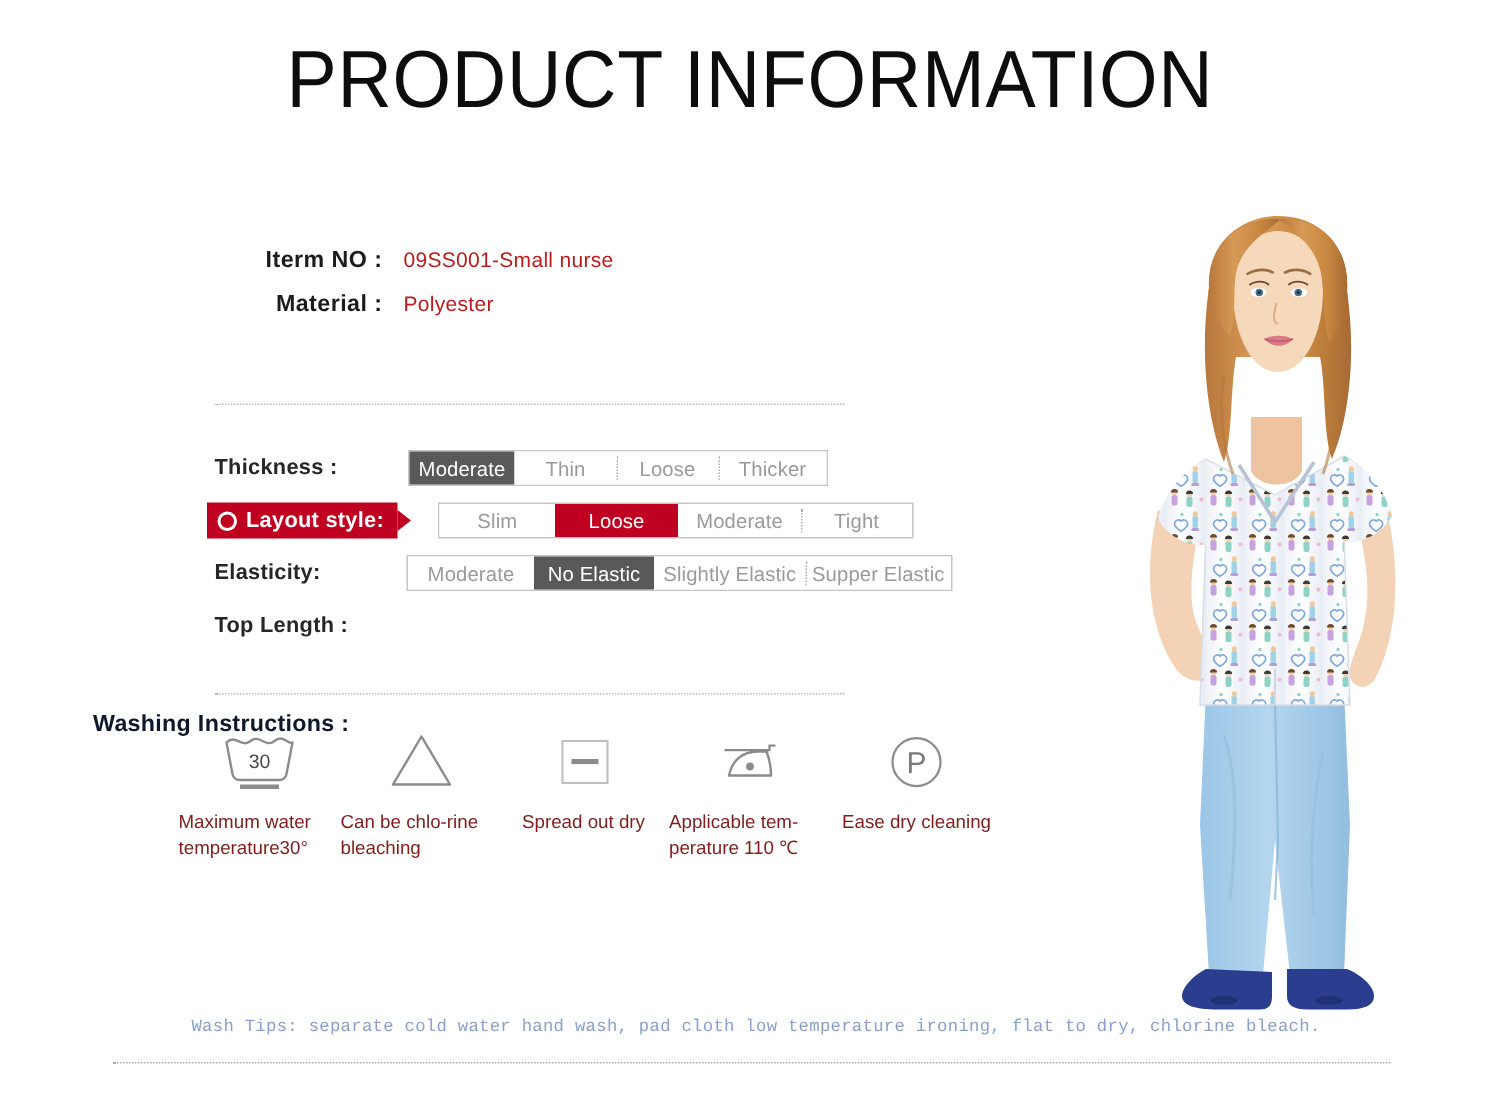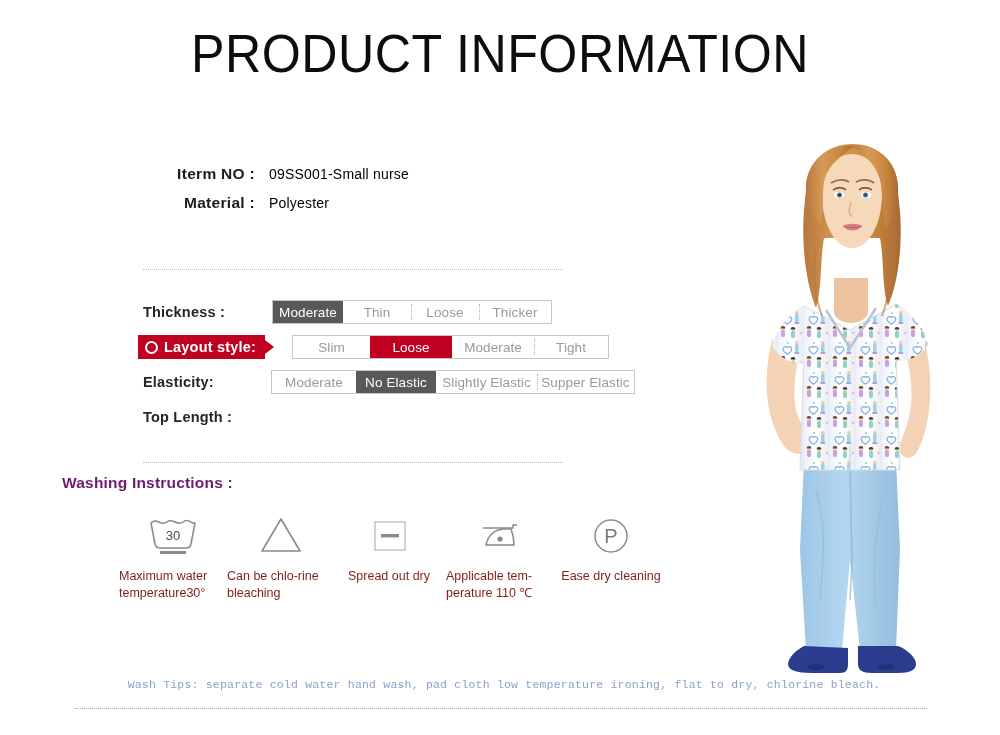--- a/index.html
+++ b/index.html
@@ -53,21 +53,21 @@
     width: 112px;
     text-align: right;
     font-size: 15.5px;
     font-weight: 600;
     color: #1c1c1c;
     letter-spacing: 0.3px;
   }
   .info-val {
     margin-left: 14px;
     font-size: 14px;
-    color: #000000;
+    color: #b91c1c;
     letter-spacing: 0.2px;
   }
 
   
   .dotted-sep {
     position: absolute;
     height: 0;
     border-top: 1px dotted #b9b9b9;
   }
   .sep-top  { left: 143px; top: 269px;  width: 420px; }
@@ -186,27 +186,27 @@
     color: #ffffff;
   }
 
   
   .wash-heading {
     position: absolute;
     left: 62px;
     top: 474px;
     font-size: 15.5px;
     font-weight: 600;
-    color: #701a75;
+    color: #0f172a;
     letter-spacing: 0.2px;
   }
   .wash-icons {
     position: absolute;
     left: 120px;
-    top: 512px;
+    top: 484px;
     width: 620px;
     display: flex;
     align-items: flex-start;
   }
   .wash-item {
     width: 106px;
     margin-right: 2px;
     display: flex;
     flex-direction: column;
     align-items: center;

